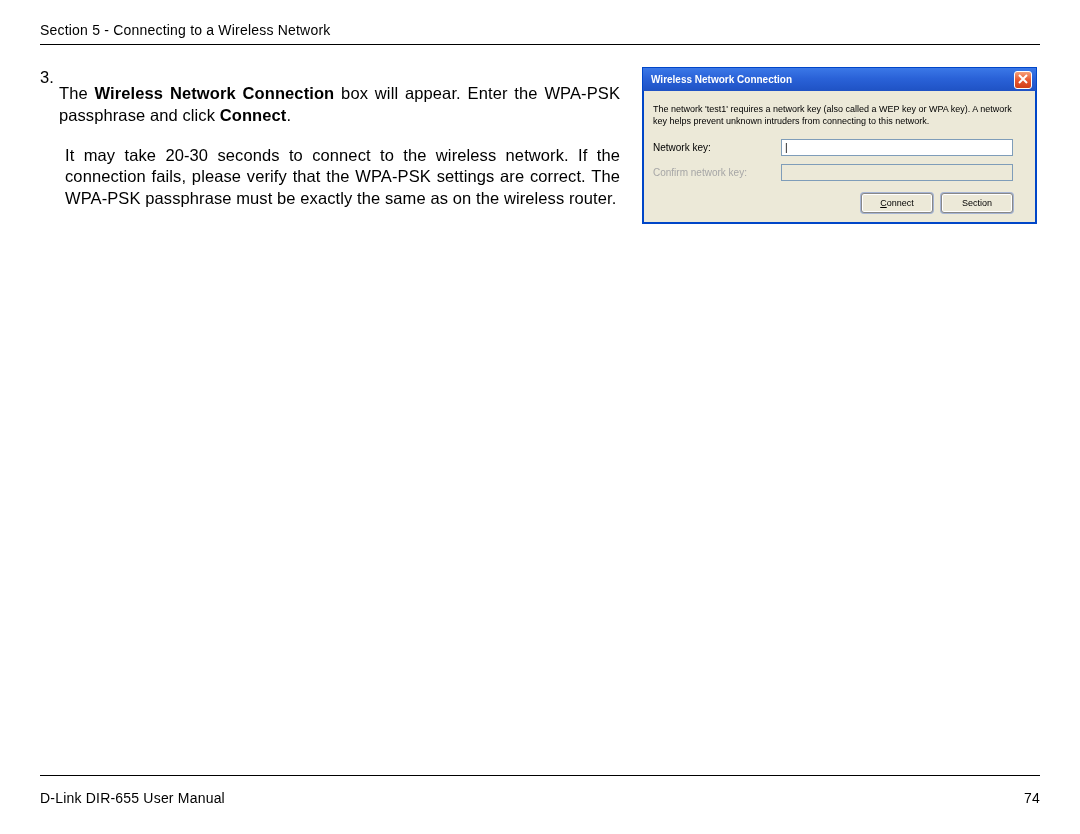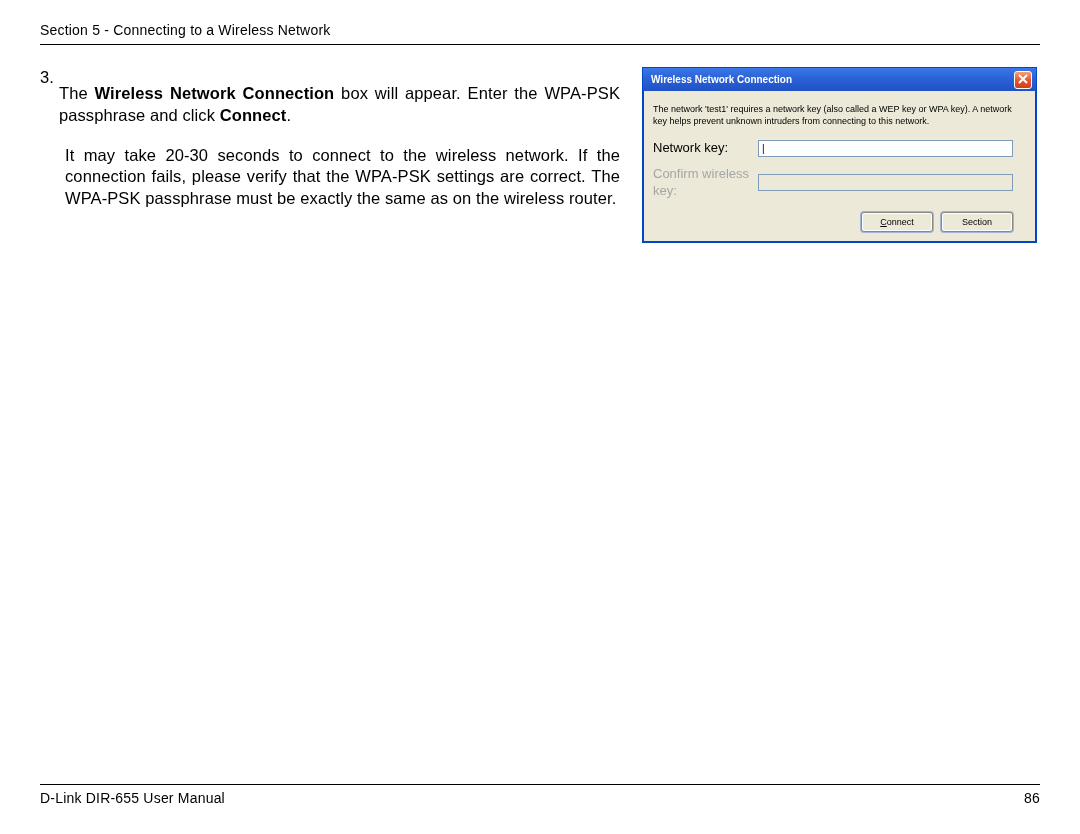--- a/index.html
+++ b/index.html
@@ -101,22 +101,22 @@
     line-height: 1.35;
   }
   .desc-text { margin-bottom: 12px; }
   .instr-text { margin-bottom: 12px; }
   .field-row {
     display: flex;
     align-items: center;
     margin-bottom: 8px;
   }
   .field-label {
-    width: 105px;
-    font-size: 13px;
+    width: 128px;
+    font-size: 10px;
   }
   .field-label.disabled { color: #a6a6a6; }
   .field-input {
     flex: 1;
     height: 17px;
     border: 1px solid #7f9db9;
     background: #fff;
     font-size: 10px;
     padding: 0 3px;
     line-height: 15px;
@@ -141,21 +141,21 @@
     justify-content: center;
     box-shadow: inset 0 0 0 1px #fff, 0 0 0 1px rgba(0,60,200,0.3);
   }
   .win-btn .ul { text-decoration: underline; }
   .footer {
     position: absolute;
     left: 40px;
     right: 40px;
     bottom: 28px;
     border-top: 1.5px solid #000;
-    padding-top: 5px;
+    padding-top: 14px;
     display: flex;
     justify-content: space-between;
     font-size: 14px;
     font-weight: 400;
     letter-spacing: 0.2px;
   }
 </style>
 </head>
 <body>
 
@@ -185,33 +185,33 @@
             </span>
           </div>
         </div>
         <div class="win-body">
           <div class="desc-text">The network 'test1' requires a network key (also called a WEP key or WPA key). A network key helps prevent unknown intruders from connecting to this network.</div>
           <div class="field-row">
             <div class="field-label">Network key:</div>
             <div class="field-input">|</div>
           </div>
           <div class="field-row">
-            <div class="field-label disabled">Confirm wireless key:</div>
+            <div class="field-label disabled">Confirm network key:</div>
             <div class="field-input disabled"></div>
           </div>
           <div class="btn-row">
             <div class="win-btn">
               <span><span class="ul">C</span><span>onnect</span></span>
             </div>
             <div class="win-btn">
               <span>Section</span>
             </div>
           </div>
         </div>
       </div>
     </div>
   </div>
 
   <div class="footer">
     <span>D-Link DIR-655 User Manual</span>
-    <span>86</span>
+    <span>74</span>
   </div>
 </div>
 
 </body></html>

